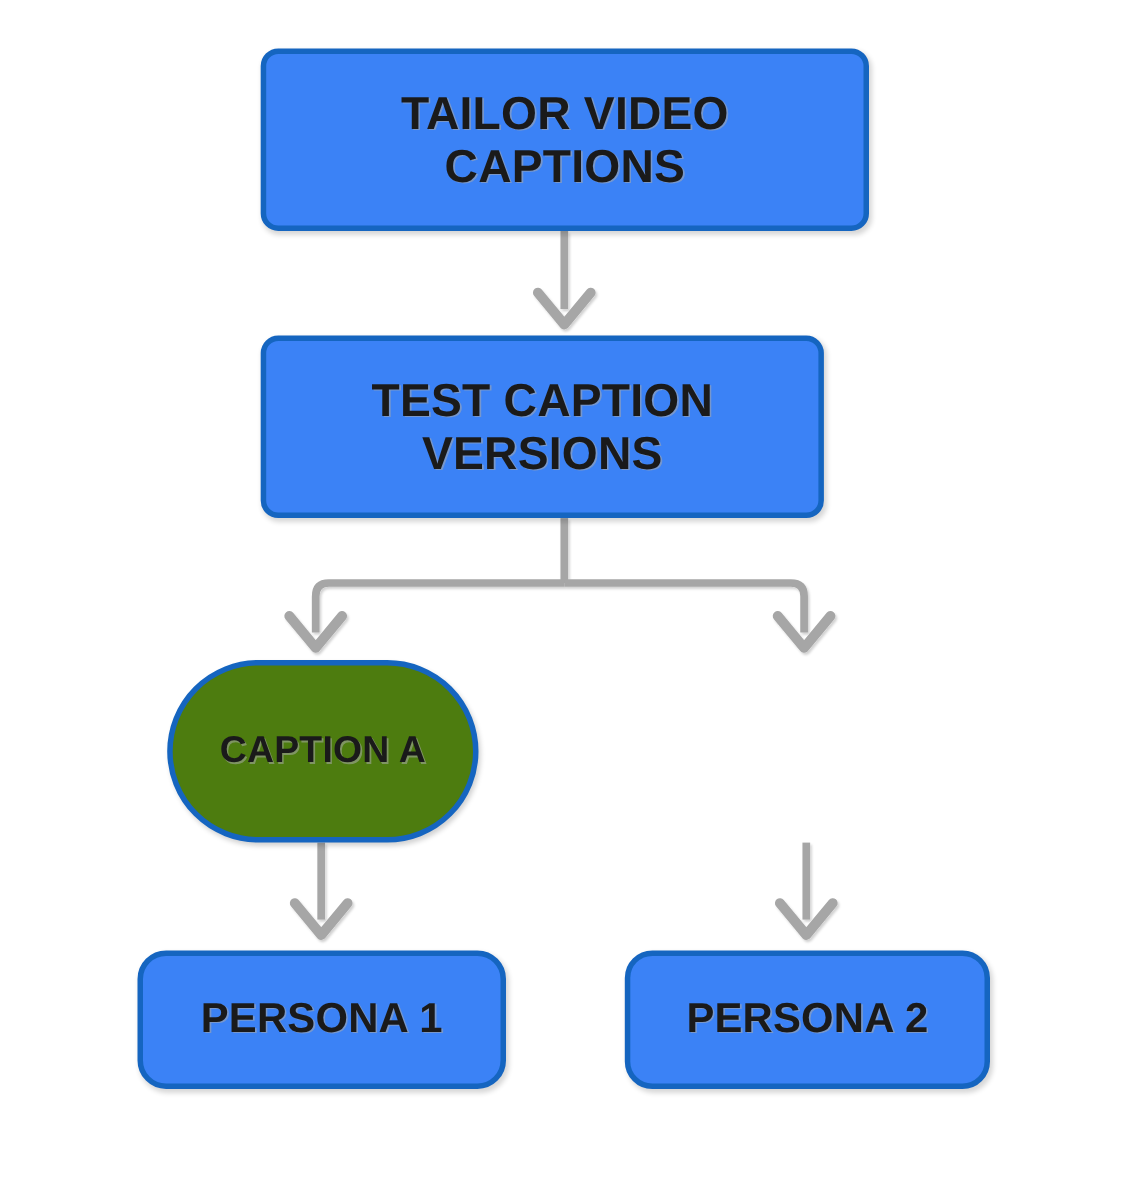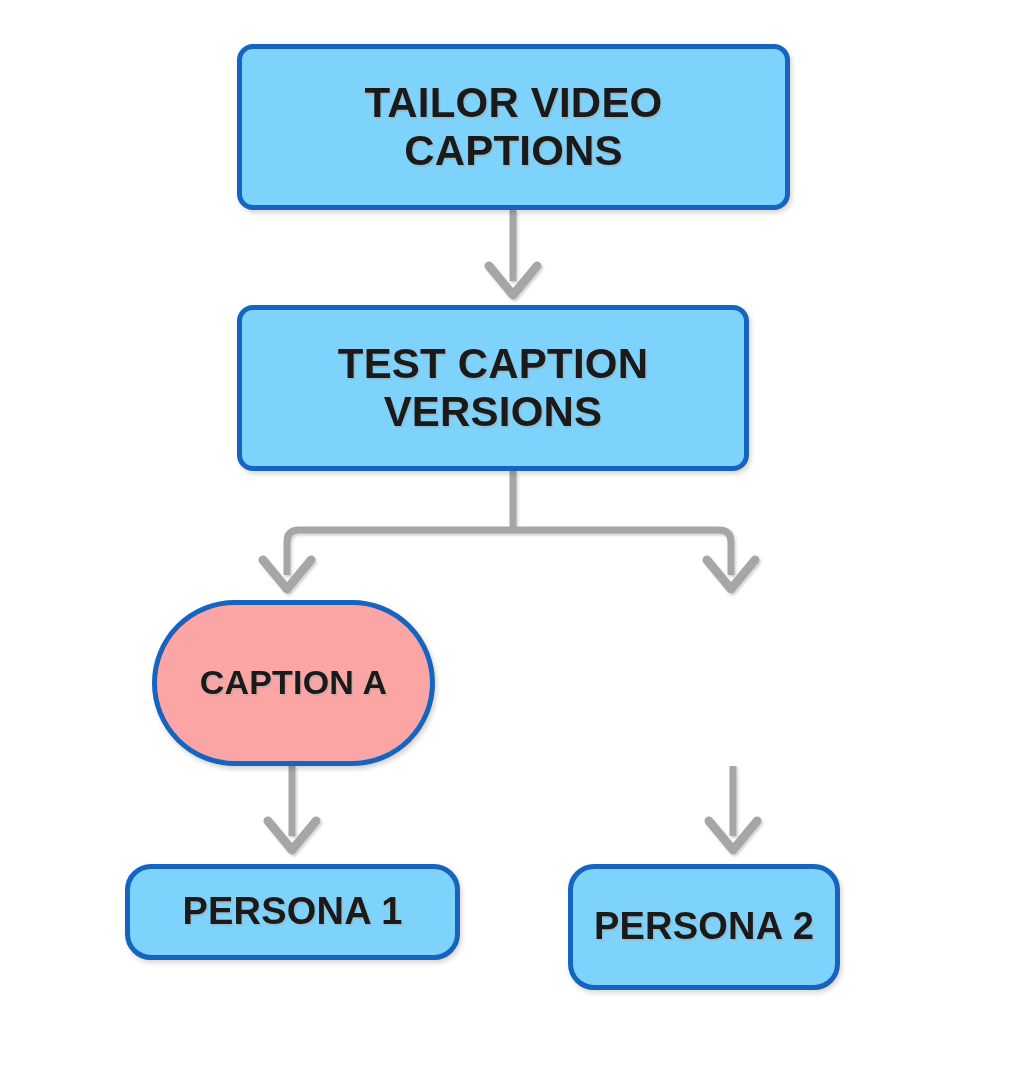--- a/index.html
+++ b/index.html
@@ -28,21 +28,21 @@
     height: 1090px;
     pointer-events: none;
   }
   .node {
     position: absolute;
     box-sizing: border-box;
     display: flex;
     align-items: center;
     justify-content: center;
     text-align: center;
-    background: #7dd3fc;
+    background: #3b82f6;
     border: 5px solid #1565C0;
     color: #1a1a1a;
     font-weight: bold;
     letter-spacing: 0.2px;
     text-shadow: 1.5px 1.5px 0 rgba(170,170,170,0.55);
     z-index: 2;
   }
   .node-process {
     border-radius: 16px;
     font-size: 42px;
@@ -50,38 +50,38 @@
     box-shadow: 2px 3px 5px rgba(0,0,0,0.16);
   }
   .node-terminal {
     border-radius: 26px;
     font-size: 38px;
     line-height: 1.14;
     box-shadow: 2px 3px 5px rgba(0,0,0,0.16);
   }
   .node-decision {
     border-radius: 999px;
-    background: #fca5a5;
+    background: #4d7c0f;
     border-color: #1565C0;
     font-size: 34px;
     line-height: 1.1;
     box-shadow: 2px 3px 5px rgba(0,0,0,0.18);
   }
   .node-label {
     display: block;
     white-space: pre-line;
     padding: 0 14px;
   }
   
   #node-tailor-video-captions { left: 237px; top: 44px; width: 553px; height: 166px; }
   #node-test-caption-versions { left: 237px; top: 305px; width: 512px; height: 166px; }
   #node-caption-a { left: 152px; top: 600px; width: 283px; height: 166px; }
   #node-caption-b { left: 588px; top: 600px; width: 287px; height: 166px; }
-  #node-persona-1 { left: 125px; top: 864px; width: 335px; height: 96px; }
-  #node-persona-2 { left: 568px; top: 864px; width: 272px; height: 126px; }
+  #node-persona-1 { left: 125px; top: 864px; width: 335px; height: 126px; }
+  #node-persona-2 { left: 568px; top: 864px; width: 332px; height: 126px; border-radius: 25px; }
 </style>
 </head>
 <body>
 
 <div id="canvas">
 
   <svg id="connectors" viewBox="0 0 1024 1090" width="1024" height="1090" aria-hidden="true">
     <defs>
       <filter id="softshadow" x="-30%" y="-30%" width="160%" height="160%">
         <feDropShadow dx="1.5" dy="2" stdDeviation="1.2" flood-color="#000000" flood-opacity="0.18"></feDropShadow>

